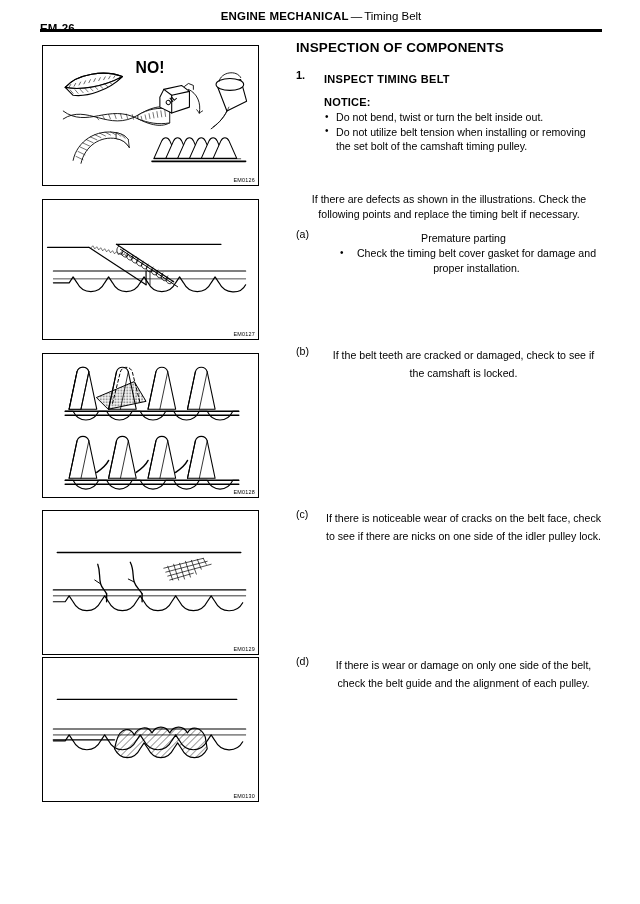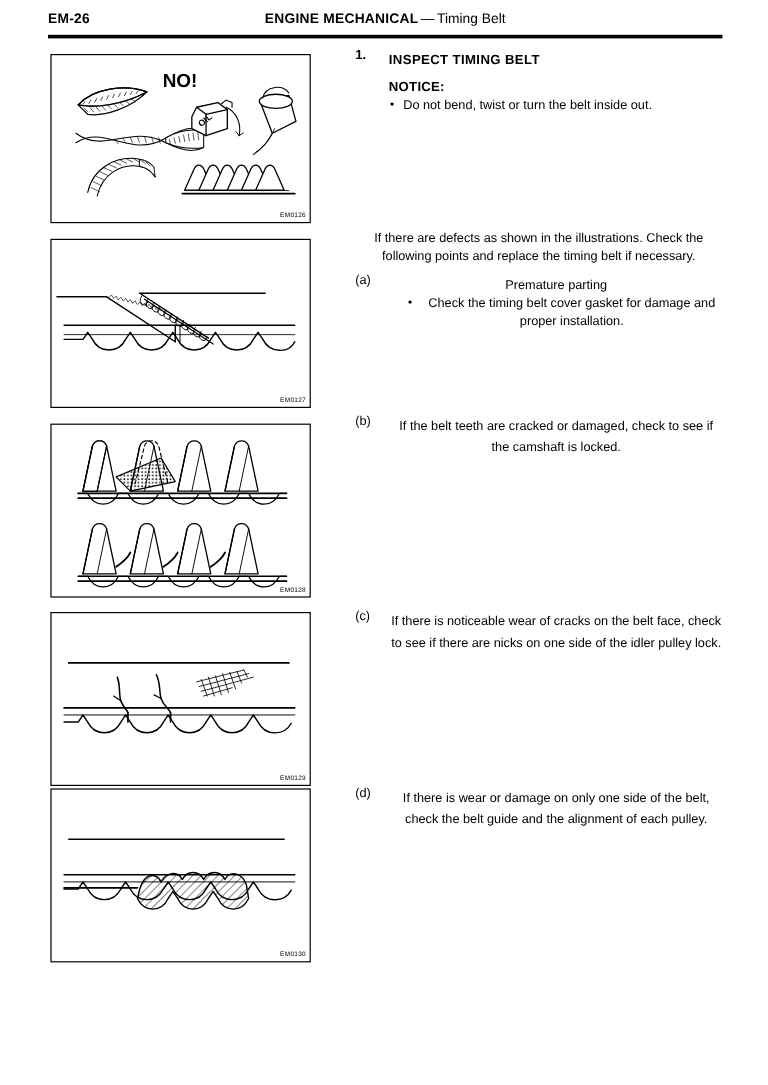--- a/index.html
+++ b/index.html
@@ -20,21 +20,21 @@
   #page-header {
     position: absolute;
     left: 40px;
     top: 10px;
     width: 562px;
     height: 22px;
   }
   #page-number {
     position: absolute;
     left: 0;
-    top: 0;
+    top: 12px;
     font-size: 11.5px;
     font-weight: bold;
     letter-spacing: 0.2px;
   }
   #header-title-wrap {
     position: absolute;
     left: 0;
     top: 0;
     width: 562px;
     text-align: center;
@@ -504,30 +504,32 @@
                C144,96 160,96 166,84 L170,78 L174,84
                C180,96 196,96 202,85" stroke-width="1.2"></path>
 
       <line x1="10" y1="83" x2="72" y2="83" stroke-width="1.4"></line>
     </g>
   </svg>
   <span class="fig-id">EM0130</span>
 </div>
 
 <div id="text-column">
+  <h1 class="section-heading">INSPECTION OF COMPONENTS</h1>
 
   <div class="numbered-step">
     <span class="num">1.</span>
     <span class="step-title">INSPECT TIMING BELT</span>
   </div>
 
   <div class="notice-block">
     <div class="notice-label">NOTICE:</div>
     <ul class="bullets">
       <li>Do not bend, twist or turn the belt inside out.</li>
+      <li>Do not utilize belt tension when installing or removing the set bolt of the camshaft timing pulley.</li>
     </ul>
   </div>
 </div>
 
 <div class="text-block" id="block-intro">
   <p class="body-para">If there are defects as shown in the illustrations. Check the following points and replace the timing belt if necessary.</p>
 </div>
 
 <div class="text-block" id="block-a">
   <div class="lettered-item">

